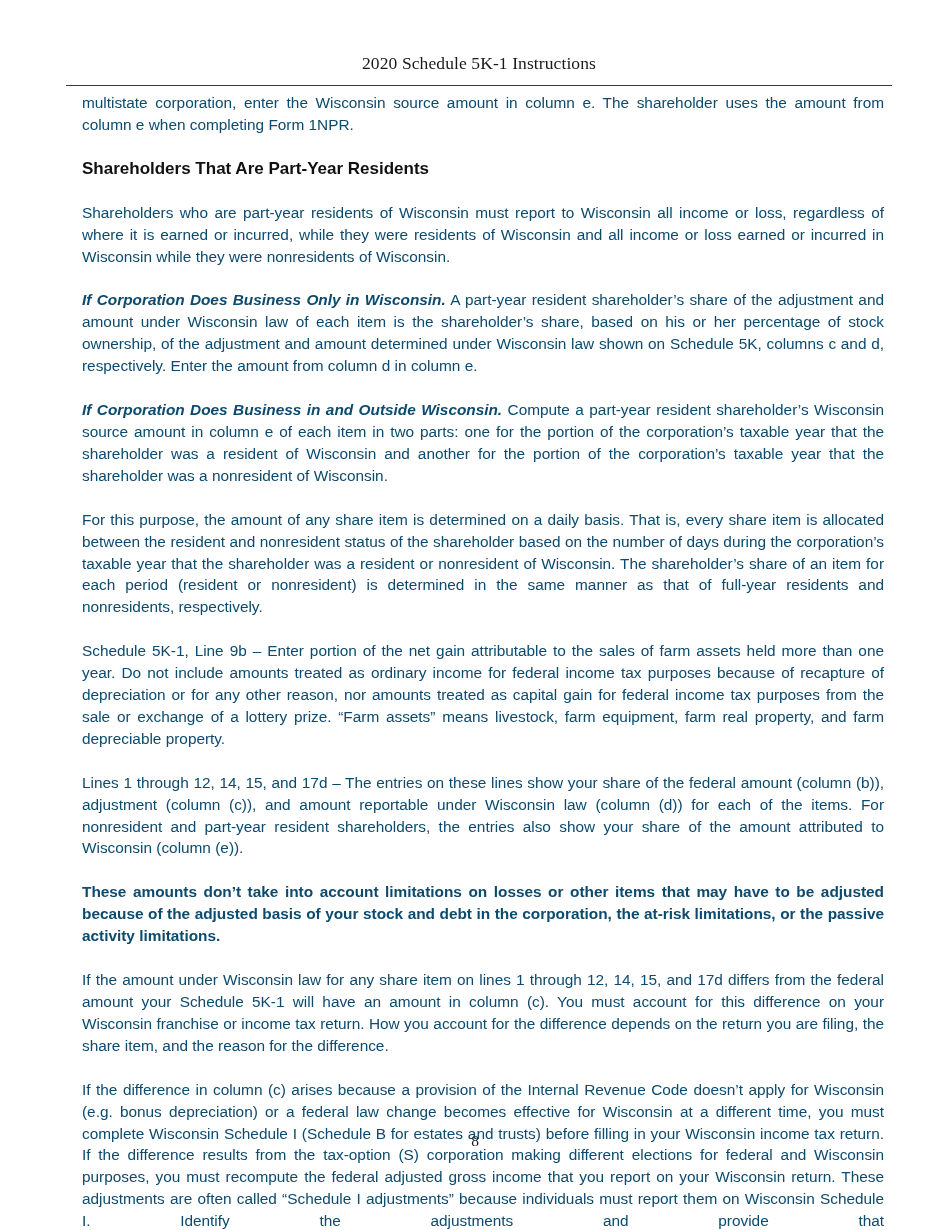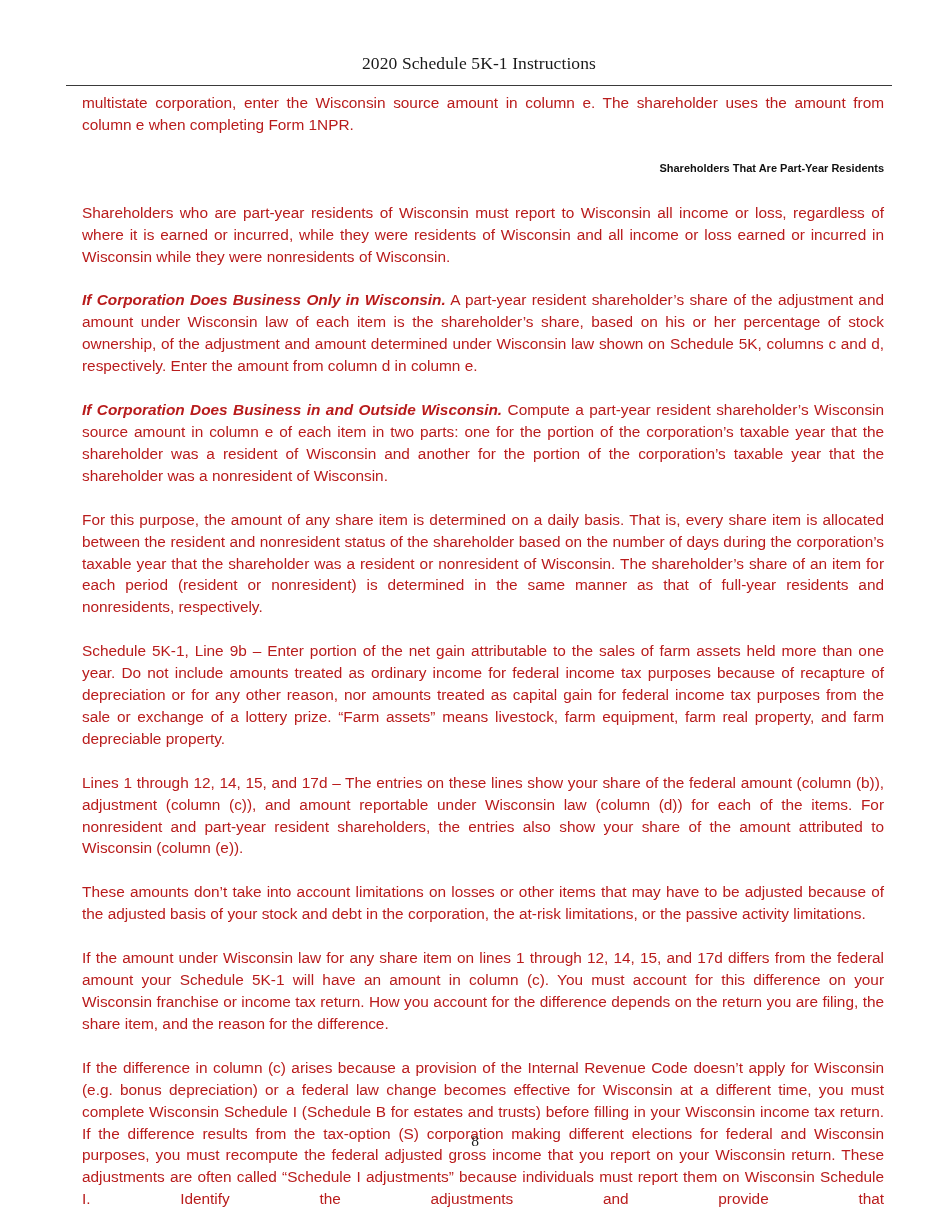--- a/index.html
+++ b/index.html
@@ -48,43 +48,43 @@
     width: 802px;
   }
   p.para {
     margin: 0 0 22px 0;
     font-size: 15.4px;
     line-height: 21.9px;
     text-align: justify;
     text-justify: inter-word;
     letter-spacing: -0.02px;
     word-spacing: 0.1px;
-    color: #b91c1c;
+    color: #0c4a6e;
   }
   p.para:last-child {
     margin-bottom: 0;
   }
   h2.section-heading {
     margin: 0 0 22px 0;
-    font-size: 11px;
+    font-size: 17px;
     line-height: 21.9px;
     font-weight: bold;
-    text-align: right;
+    text-align: left;
     color: #111111;
   }
   .lead-bold-italic {
     font-weight: bold;
     font-style: italic;
     margin-top: 32px;
   }
   .lead-bold {
     font-weight: normal;
   }
   p.para.all-bold {
-    font-weight: normal;
+    font-weight: bold;
   }
   
   p.para.continued {
     text-align-last: justify;
   }
   .page-number {
     position: absolute;
     top: 1132px;
     left: 0;
     width: 950px;

